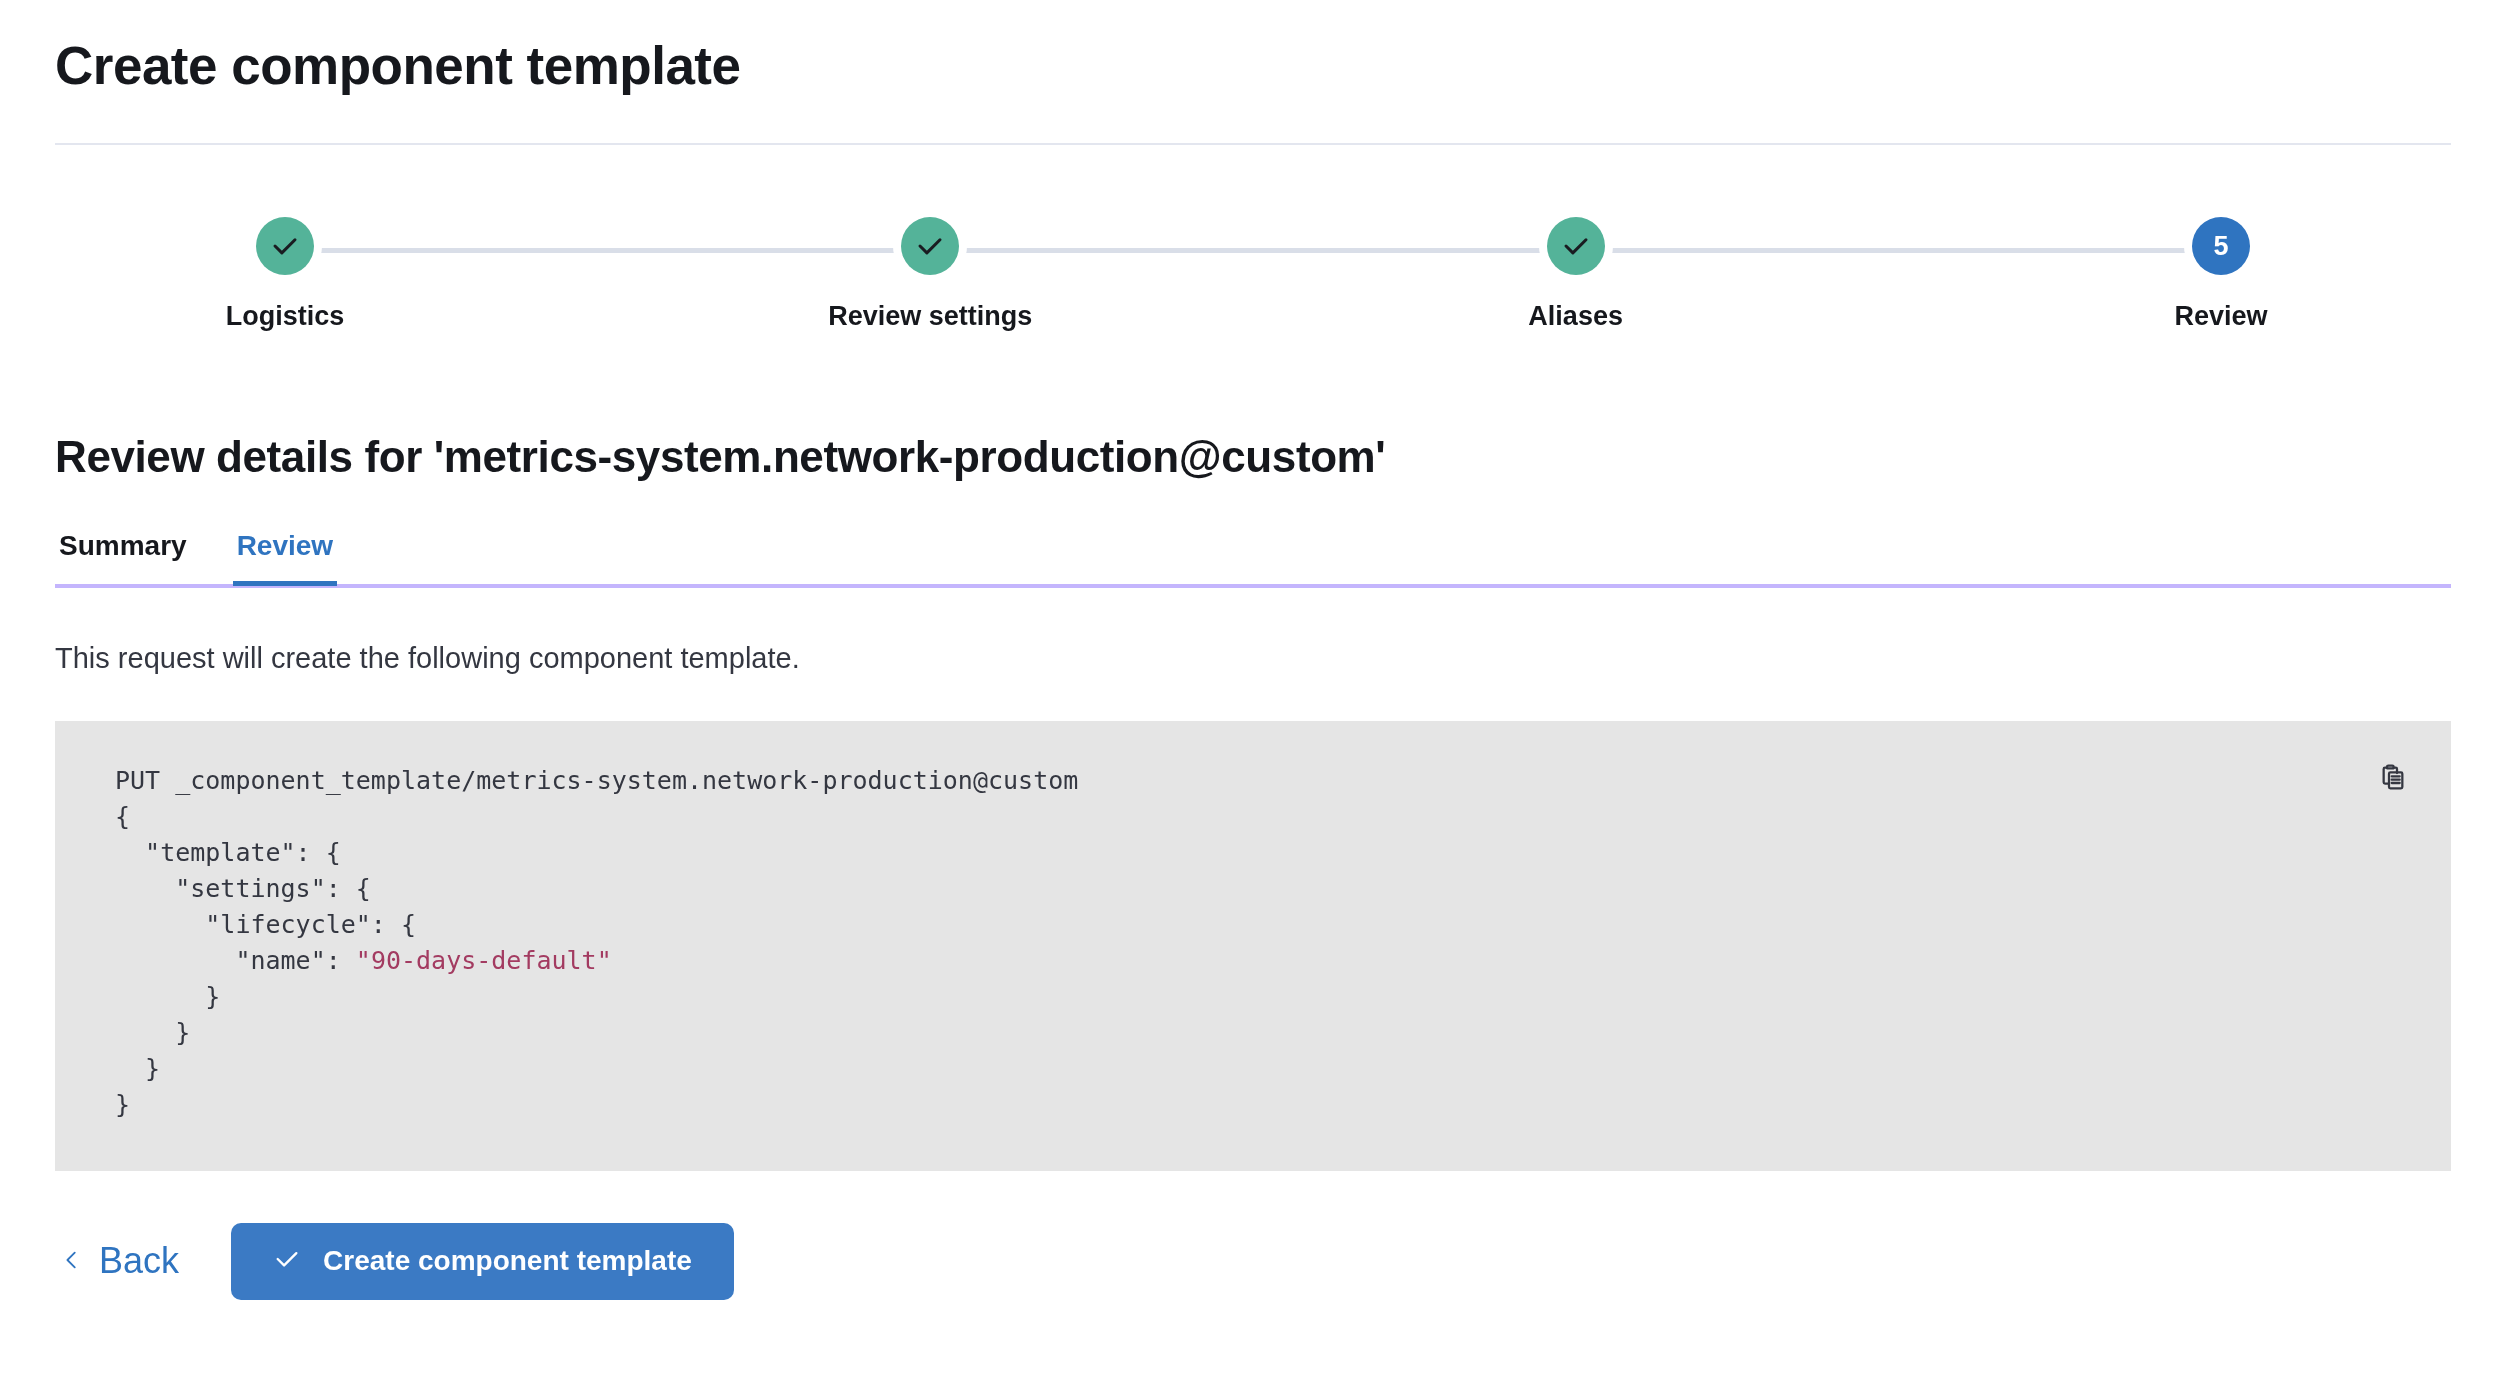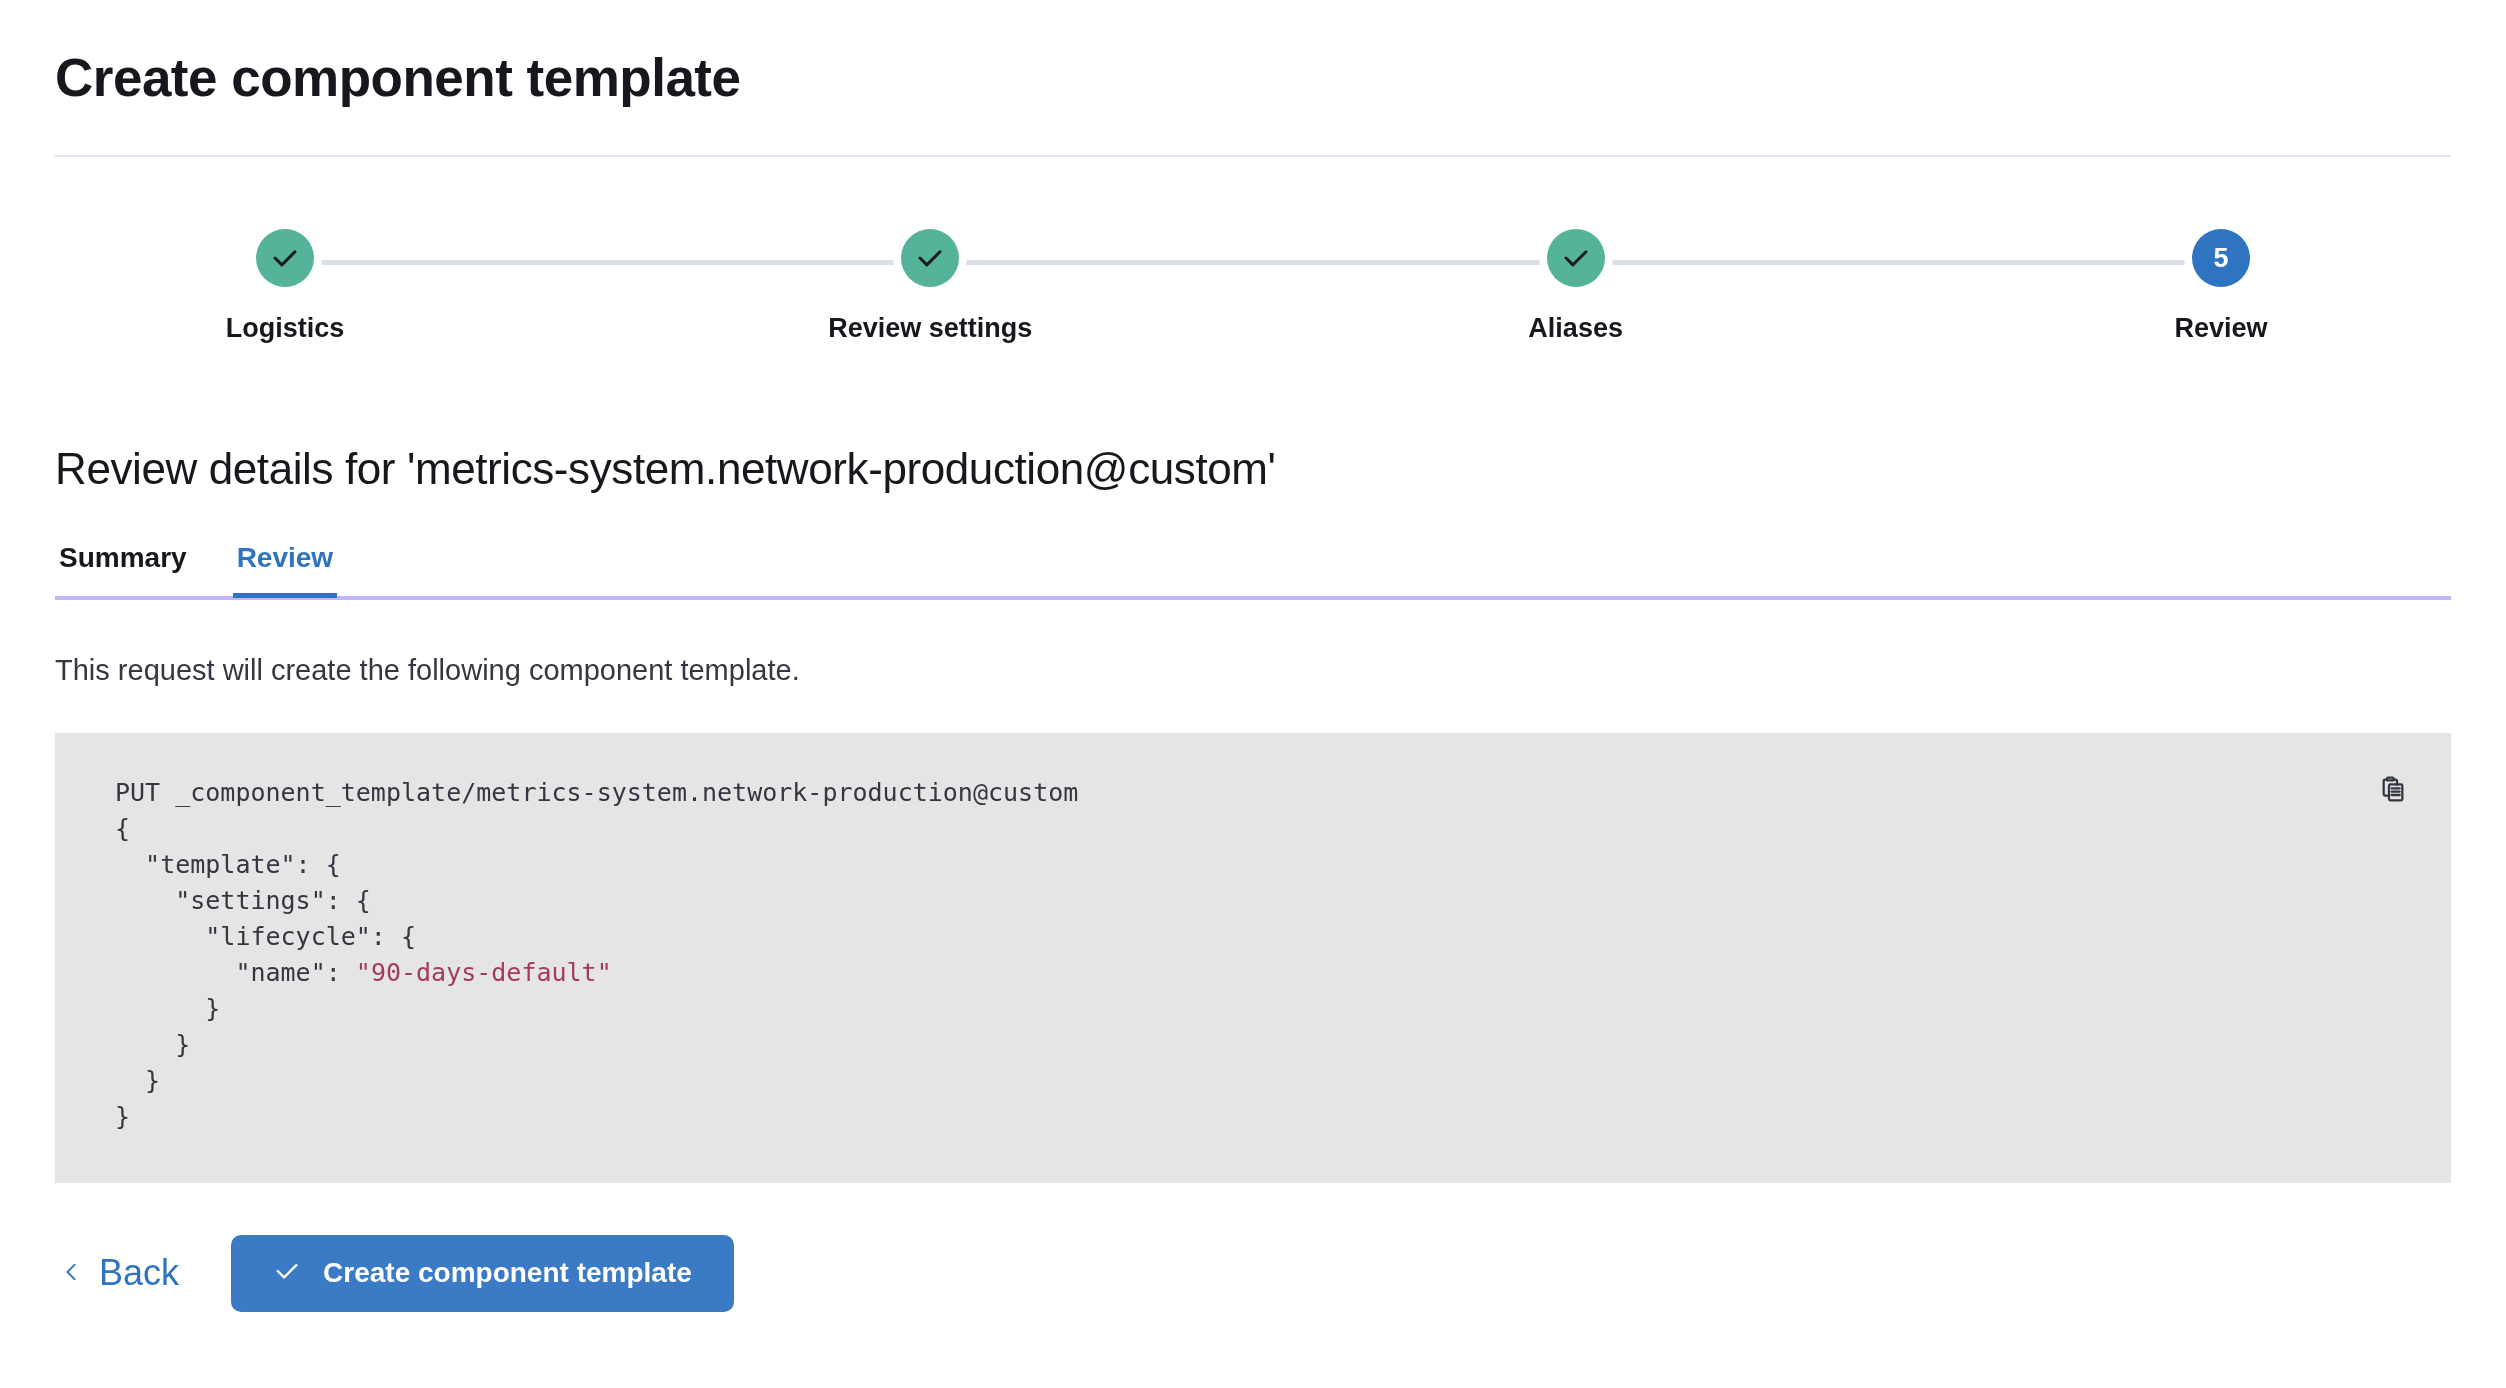--- a/index.html
+++ b/index.html
@@ -13,21 +13,21 @@
     font-family: "Liberation Sans", sans-serif;
     color: #1a1c21;
     overflow: hidden;
   }
 
   .page {
     position: relative;
     width: 2506px;
     height: 1342px;
     box-sizing: border-box;
-    padding: 16px 55px;
+    padding: 4px 55px;
   }
 
   
   .page-title {
     font-size: 53px;
     font-weight: 700;
     letter-spacing: -0.5px;
     line-height: 1.12;
     margin: 0;
     padding-top: 32px;
@@ -91,21 +91,21 @@
     color: #16181d;
     white-space: nowrap;
   }
   .step-label.hovered { text-decoration: underline; text-underline-offset: 4px; }
 
   
   .review-heading {
     margin: 0;
     padding-top: 100px;
     font-size: 44px;
-    font-weight: 400;
+    font-weight: 700;
     letter-spacing: -0.4px;
     color: #16181d;
   }
 
   
   .tabs {
     margin-top: 48px;
     display: flex;
     align-items: flex-end;
     gap: 42px;

